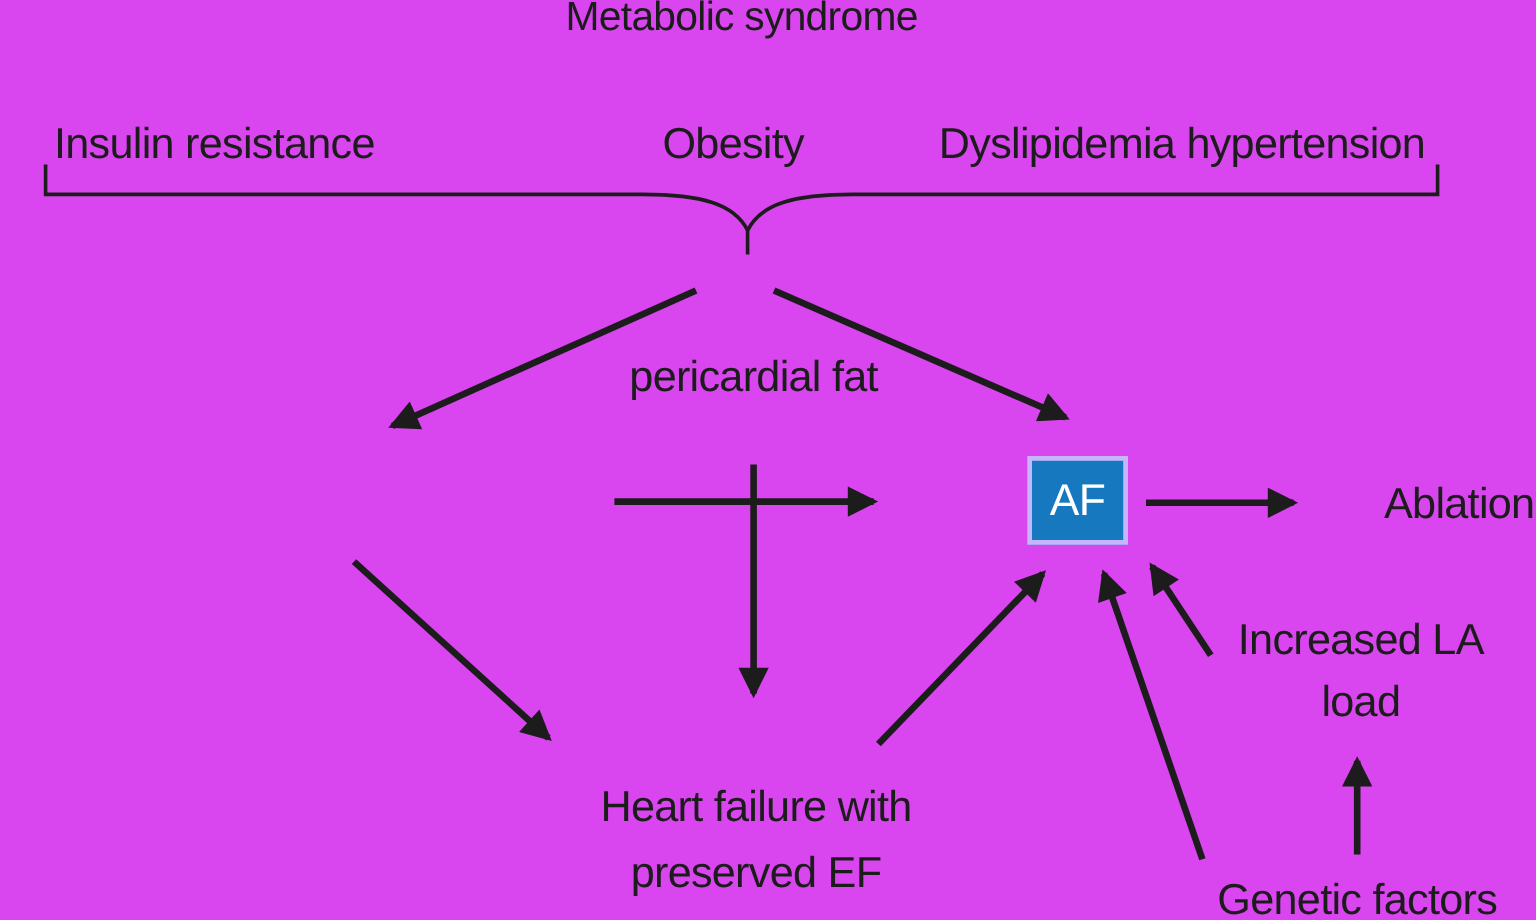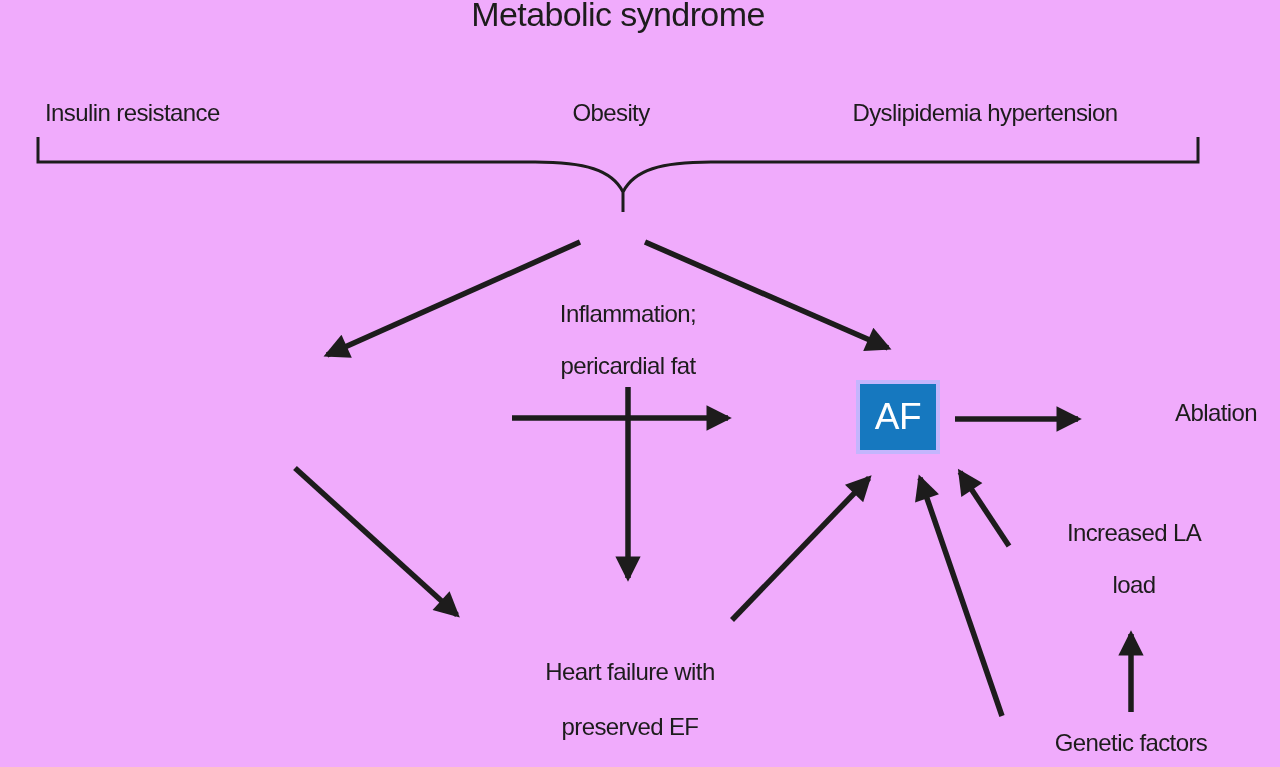--- a/index.html
+++ b/index.html
@@ -4,36 +4,36 @@
 <style>
   html, body {
     margin: 0;
     padding: 0;
     background: #ffffff;
   }
   .figure {
     position: relative;
     width: 1280px;
     height: 767px;
-    background: #f0abfc;
+    background: #d946ef;
     overflow: hidden;
     font-family: "Liberation Sans", "DejaVu Sans", sans-serif;
     color: #1d1c1c;
   }
   .arrow-layer {
     position: absolute;
     left: 0;
     top: 0;
     width: 1280px;
     height: 767px;
   }
   .label {
     position: absolute;
     white-space: nowrap;
-    font-size: 24px;
+    font-size: 36px;
     line-height: 1.15;
     letter-spacing: -0.6px;
     color: #1d1c1c;
   }
   .centered {
     transform: translateX(-50%);
     text-align: center;
   }
   .title {
     font-size: 34px;
@@ -98,21 +98,20 @@
 
   <div class="label title centered" style="left:618px; top:-5px;">Metabolic syndrome</div>
 
   <div class="label" style="left:45px; top:99px;">Insulin resistance</div>
 
   <div class="label centered" style="left:611px; top:99px;">Obesity</div>
 
   <div class="label centered" style="left:985px; top:99px;">Dyslipidemia hypertension</div>
 
   <div class="label two-line centered" style="left:628px; top:288px;">
-    <div>Inflammation;</div>
     <div>pericardial fat</div>
   </div>
 
 
   <div class="af-box">
     <span>AF</span>
   </div>
 
   <div class="label centered" style="left:1216px; top:399px;">Ablation</div>
 

